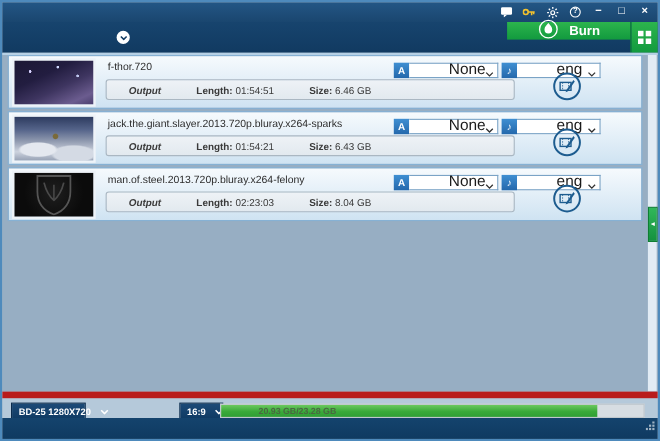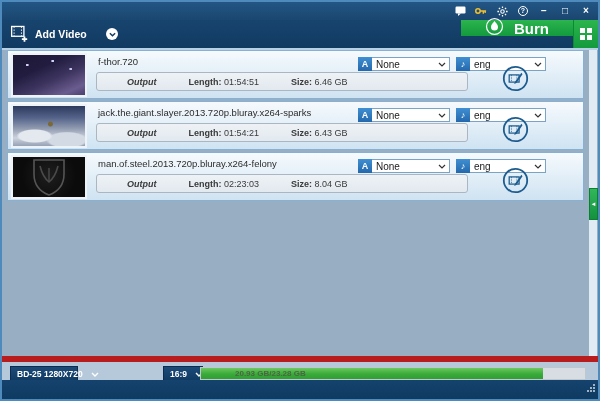--- a/index.html
+++ b/index.html
@@ -45,21 +45,21 @@
   .template-label{
     position:absolute; left:50%; top:0; transform:translateX(-50%);
     height:28px; display:flex; align-items:center;
     color:#fff; font-size:10.5px; font-weight:700; white-space:nowrap;
   }
   .burn-group{ position:absolute; right:0; top:0; height:28px; display:flex; }
   .burn-btn{
     width:112px; height:16px;
     background:linear-gradient(#2cb44d,#129a3e);
     display:flex; align-items:center; justify-content:center; gap:10px;
-    color:#fff; font-size:15px; font-weight:700; cursor:pointer;text-align:center;
+    color:#fff; font-size:12px; font-weight:700; cursor:pointer;text-align:center;
   }
   .grid-btn{
     width:25px; height:28px; background:linear-gradient(#2cb44d,#129a3e);
     border-left:1px solid #0c8a33;
     display:flex; align-items:center; justify-content:center; cursor:pointer;
   }
   .grid-icon{ display:grid; grid-template-columns:5px 5px; gap:2px; }
   .grid-icon i{ width:5px; height:5px; background:#fff; }
 
   
@@ -106,38 +106,38 @@
   .row-title{
     position:absolute; left:90px; top:5px; font-size:9.5px; font-weight:400;
     color:#2c2c2c; white-space:nowrap;
   }
   .output-bar{
     position:absolute; left:88px; top:21px; width:372px; height:19px;
     background:linear-gradient(#eef2f6,#e2e9ef);
     border:1px solid #aab7c2; border-radius:3px;
     display:flex; align-items:center; font-size:9px; color:#3a3a3a;
   }
-  .out-label{ font-weight:700; font-style:italic; margin-left:30px; }
+  .out-label{ font-weight:700; font-style:italic; margin-left:20px; }
   .out-pair{ margin-left:32px; white-space:nowrap; }
   .out-pair b{ font-weight:700; }
   .out-pair .val{ font-weight:400; }
 
   .dd{
     position:absolute; top:6px; height:14px; display:flex; cursor:pointer;
   }
   .dd-sub{ left:350px; width:92px; }
   .dd-aud{ left:448px; width:90px; }
   .dd-icon{
     width:14px; height:14px; background:linear-gradient(#3f8fd2,#2468ac);
     color:#fff; font-size:9px; font-weight:700;
     display:flex; align-items:center; justify-content:center; flex:0 0 14px;
   }
   .dd-box{
     flex:1; background:#fff; border:1px solid #7aa3c6; border-left:none;
-    display:flex; align-items:center; font-size:10px; color:#1a1a1a;
+    display:flex; align-items:flex-end; font-size:14px; color:#1a1a1a;padding-left:32px;
   }
   .dd-val{ margin-left:4px; flex:1; }
   .dd-chev{ margin-right:3px; display:flex; align-items:center; }
 
   .edit-btn{
     position:absolute; left:494px; top:14px; width:27px; height:27px; cursor:pointer;
   }
 
   
   .bottombar{
@@ -205,30 +205,20 @@
       <span class="tbi">
         <span class="help-ring">?</span>
       </span>
       <span class="tbi winctl">−</span>
       <span class="tbi winctl">□</span>
       <span class="tbi winctl">×</span>
     </div>
   </div>
 
   <div class="toolbar">
-    <div class="add-video">
-      <span>
-        <svg width="18" height="18" viewBox="0 0 22 22">
-          <rect x="2" y="3" width="15" height="12" fill="none" stroke="#fff" stroke-width="1.6"></rect>
-          <path d="M5 3 V15 M14 3 V15" stroke="#fff" stroke-width="1" stroke-dasharray="2 1.6"></path>
-          <path d="M14.5 18.5 H21 M17.7 15.2 V21.8" stroke="#fff" stroke-width="2.2"></path>
-        </svg>
-      </span>
-      <span>Add Video</span>
-    </div>
     <span class="tool-drop">
       <svg width="7" height="5" viewBox="0 0 8 5">
           <polyline points="1,1 4,4 7,1" fill="none" stroke="#113a61" stroke-width="1.6"></polyline>
         </svg>
     </span>
     <div class="burn-group">
       <div class="burn-btn">
         <span>
           <svg width="19" height="19" viewBox="0 0 20 20">
             <circle cx="10" cy="10" r="8.4" fill="none" stroke="#fff" stroke-width="1.3"></circle>

